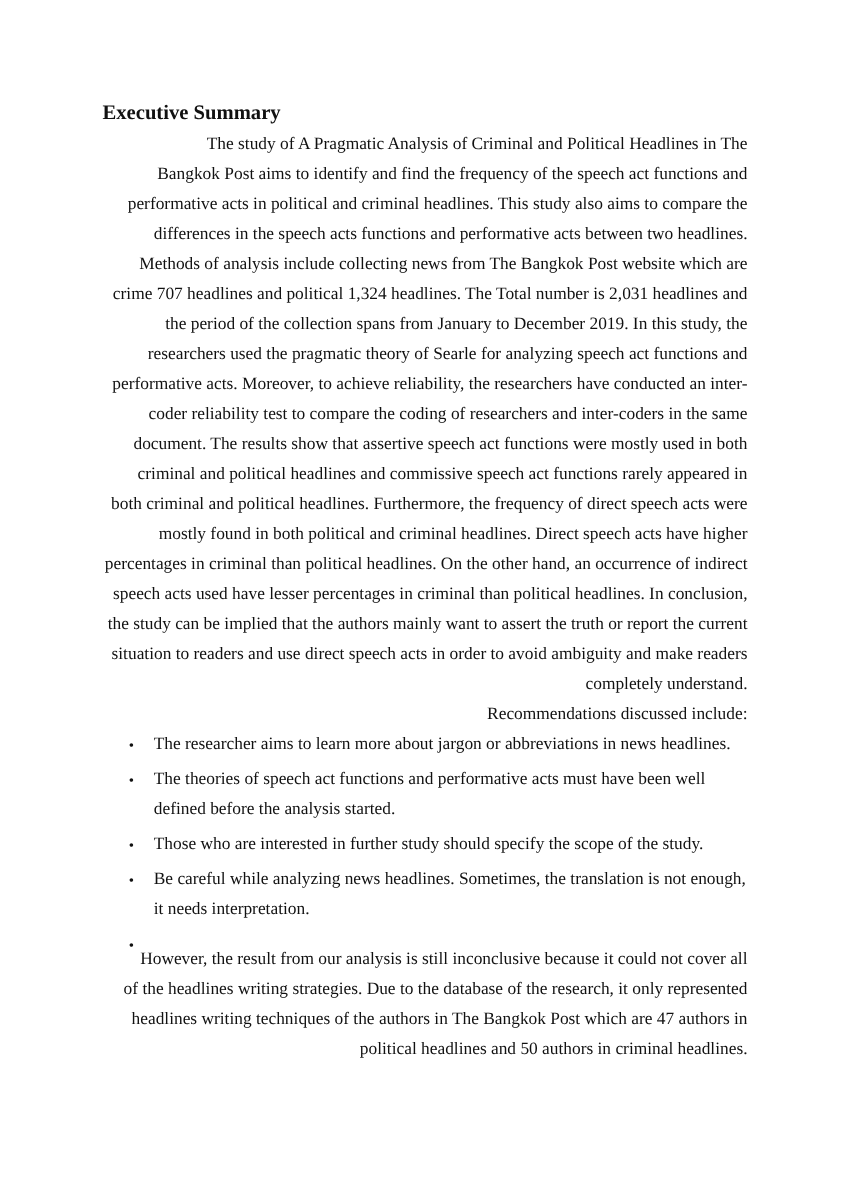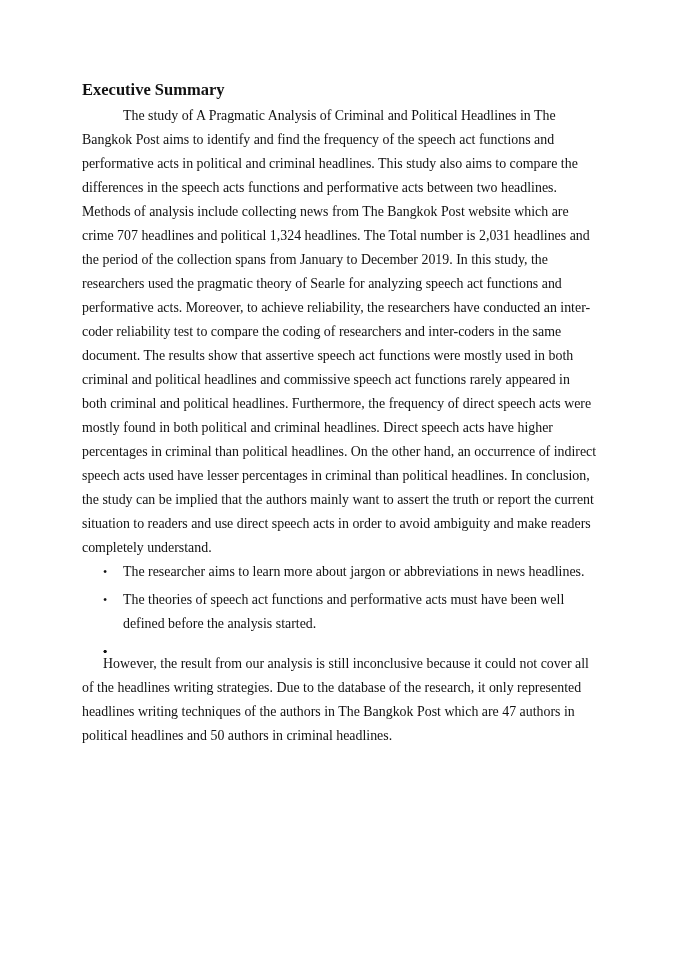--- a/index.html
+++ b/index.html
@@ -1,50 +1,53 @@
 <!DOCTYPE html>
 <html><head>
 <meta charset="utf-8">
 <style>
   html, body { margin: 0; padding: 0; background: #ffffff; }
   body { width: 678px; height: 960px; position: relative; overflow: hidden;
          font-family: "Liberation Serif", "DejaVu Serif", serif; color: #111111; }
   .page { position: absolute; left: 82px; top: 78px; width: 516px; }
   .title { text-align: left; font-weight: bold; font-size: 16.5px; line-height: 24px;
            margin: 0 0 2px 0; }
-  .para { font-size: 13.9px; line-height: 24px; margin: 0; text-align: left; }
+  .para { font-size: 13.9px; line-height: 24px; margin: 0; text-align: right; }
   .para.indent { text-indent: 41px; }
   .rec-list { list-style: none; margin: 0; padding: 0; }
   .rec-item { position: relative; padding-left: 41px; font-size: 13.9px; line-height: 24px;
               margin: 0 0 4px 0; }
   .rec-bullet { position: absolute; left: 21px; top: 0; font-size: 12px; }
   .para.closing { text-indent: 21px; margin-top: 16px; }
 </style>
 </head>
 <body>
 
 <div class="page">
   <h1 class="title">Executive Summary</h1>
 
   <p class="para indent">The study of A Pragmatic Analysis of Criminal and Political Headlines in The Bangkok Post aims to identify and find the frequency of the speech act functions and performative acts in political and criminal headlines. This study also aims to compare the differences in the speech acts functions and performative acts between two headlines. Methods of analysis include collecting news from The Bangkok Post website which are crime 707 headlines and political 1,324 headlines. The Total number is 2,031 headlines and the period of the collection spans from January to December 2019. In this study, the researchers used the pragmatic theory of Searle for analyzing speech act functions and performative acts. Moreover, to achieve reliability, the researchers have conducted an inter-coder reliability test to compare the coding of researchers and inter-coders in the same document. The results show that assertive speech act functions were mostly used in both criminal and political headlines and commissive speech act functions rarely appeared in both criminal and political headlines. Furthermore, the frequency of direct speech acts were mostly found in both political and criminal headlines. Direct speech acts have higher percentages in criminal than political headlines. On the other hand, an occurrence of indirect speech acts used have lesser percentages in criminal than political headlines. In conclusion, the study can be implied that the authors mainly want to assert the truth or report the current situation to readers and use direct speech acts in order to avoid ambiguity and make readers completely understand.</p>
+  <p class="para">Recommendations discussed include:</p>
 
   <ul class="rec-list">
     <li class="rec-item">
       <span class="rec-bullet">•</span>
       <span>The researcher aims to learn more about jargon or abbreviations in news headlines.</span>
     </li>
     <li class="rec-item">
       <span class="rec-bullet">•</span>
       <span>The theories of speech act functions and performative acts must have been well defined before the analysis started.</span>
     </li>
     <li class="rec-item">
       <span class="rec-bullet">•</span>
+      <span>Those who are interested in further study should specify the scope of the study.</span>
     </li>
     <li class="rec-item">
       <span class="rec-bullet">•</span>
+      <span>Be careful while analyzing news headlines. Sometimes, the translation is not enough, it needs interpretation.</span>
     </li>
     <li class="rec-item">
       <span class="rec-bullet">•</span>
     </li>
   </ul>
 
   <p class="para closing">However, the result from our analysis is still inconclusive because it could not cover all of the headlines writing strategies. Due to the database of the research, it only represented headlines writing techniques of the authors in The Bangkok Post which are 47 authors in political headlines and 50 authors in criminal headlines.</p>
 </div>
 
 </body></html>

